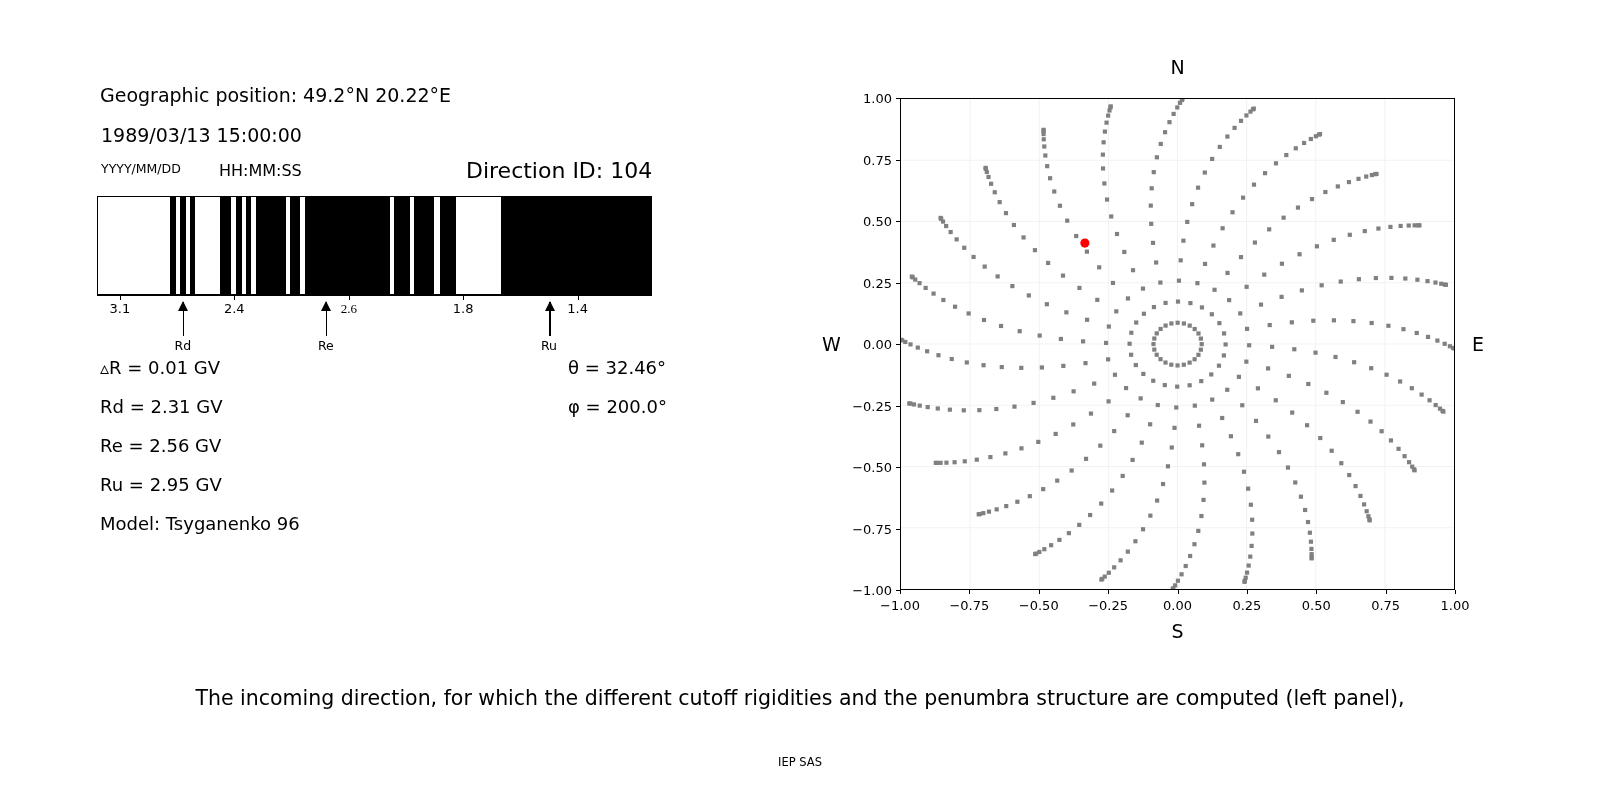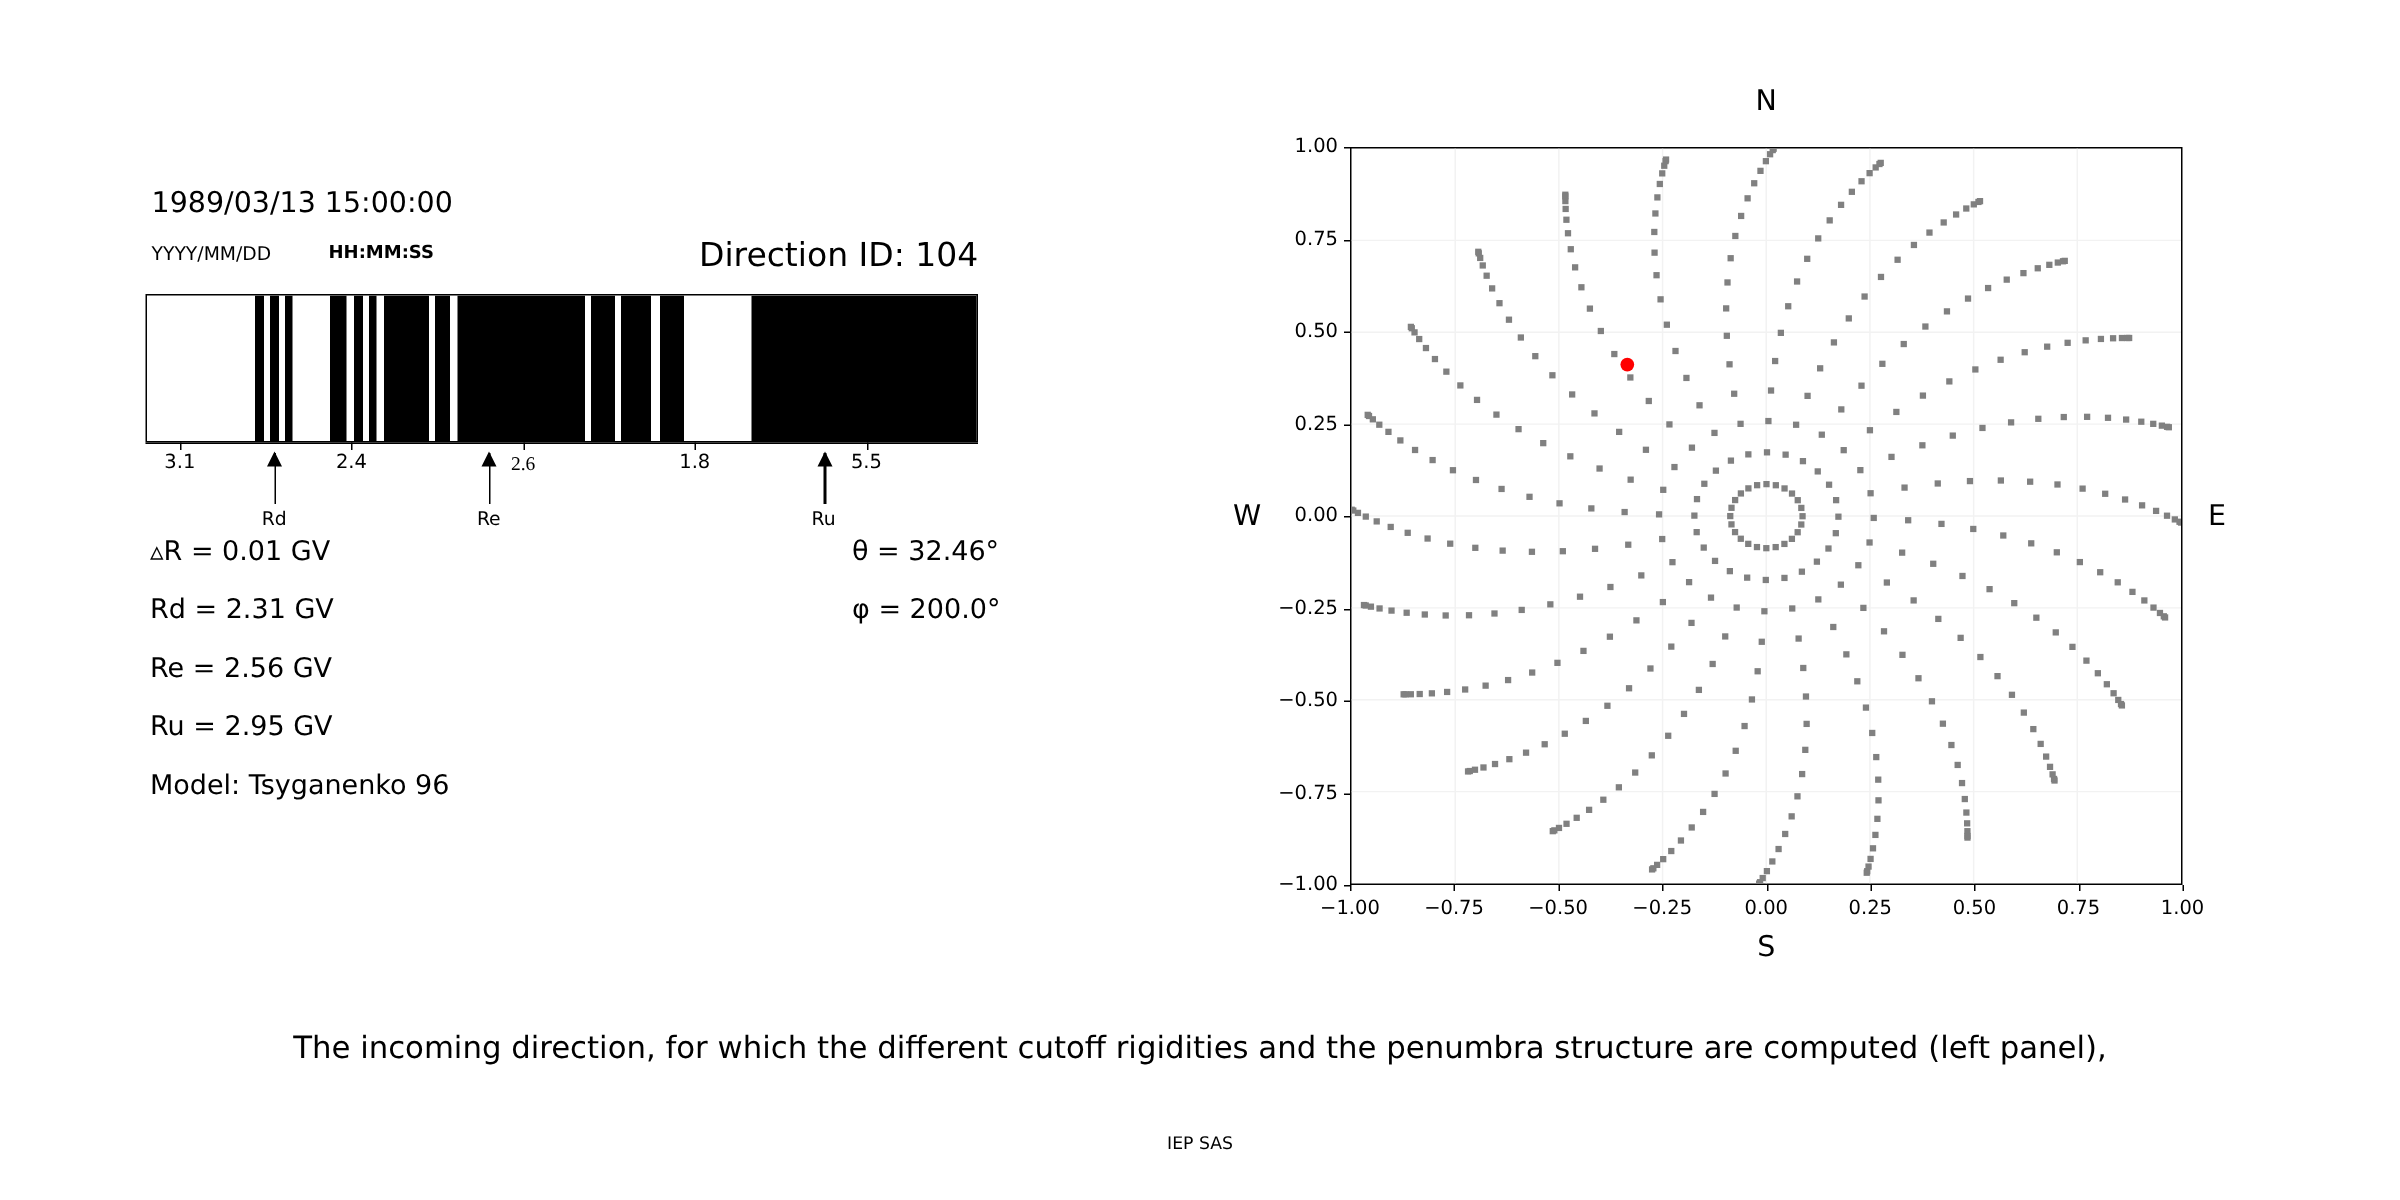--- a/index.html
+++ b/index.html
@@ -11,21 +11,21 @@
   .stage{position:absolute;left:0;top:0;width:1600px;height:800px;}
 
   
   #left-panel{position:absolute;left:0;top:0;width:760px;height:620px;}
 
   .txt{position:absolute;white-space:nowrap;}
 
   #geo-position{left:100px;top:84px;font-size:19px;}
   #datetime{left:101px;top:124px;font-size:19px;}
   #fmt-date{left:101px;top:161px;font-size:12.5px;}
-  #fmt-time{left:219px;top:161px;font-size:12px;font-weight:bold;}
+  #fmt-time{left:219px;top:161px;font-size:16px;}
   #direction-id{left:466px;top:158px;font-size:22px;}
 
   
   #penumbra-bar{
     position:absolute;left:97px;top:196px;width:555px;height:99px;
     background:#ffffff;border:1px solid #000000;box-sizing:border-box;
     overflow:hidden;
   }
   #penumbra-bar .band{position:absolute;top:0;height:100%;background:#000000;}
 
@@ -70,20 +70,21 @@
   #caption{position:absolute;left:0;top:682px;width:1600px;text-align:center;font-size:20.5px;line-height:32px;}
   #footer{position:absolute;left:0;top:755px;width:1600px;text-align:center;font-size:11.5px;}
 </style>
 </head>
 <body>
 
 <div class="stage">
 
   <div id="left-panel">
 
+    <div class="txt" id="geo-position">Geographic position: 49.2°N 20.22°E</div>
 
     <div class="txt" id="datetime">1989/03/13 15:00:00</div>
 
     <div class="txt" id="fmt-date">YYYY/MM/DD</div>
 
     <div class="txt" id="fmt-time">HH:MM:SS</div>
 
     <div class="txt" id="direction-id">Direction ID: 104</div>
 
     <div id="penumbra-bar">
@@ -106,21 +107,21 @@
     <div id="rig-ticks">
         <div class="tick" style="left: 119.887px; top: 295px; position: absolute;"></div>
         <div class="ticklabel" style="left: 119.887px; top: 301px; position: absolute;">3.1</div>
         <div class="tick" style="left: 234.32px; top: 295px; position: absolute;"></div>
         <div class="ticklabel" style="left: 234.32px; top: 301px; position: absolute;">2.4</div>
         <div class="tick" style="left: 348.753px; top: 295px; position: absolute;"></div>
         <div class="ticklabel" style="left: 348.753px; top: 301px; position: absolute; font-family: Liberation Serif, serif;">2.6</div>
         <div class="tick" style="left: 463.186px; top: 295px; position: absolute;"></div>
         <div class="ticklabel" style="left: 463.186px; top: 301px; position: absolute;">1.8</div>
         <div class="tick" style="left: 577.619px; top: 295px; position: absolute;"></div>
-        <div class="ticklabel" style="left: 577.619px; top: 301px; position: absolute;">5.5</div>
+        <div class="ticklabel" style="left: 577.619px; top: 301px; position: absolute;">1.4</div>
       </div>
     <div id="rig-markers">
         <div class="marker" style="left: 182.825px; top: 302px;">
           <div class="shaft"></div>
           <div class="head"></div>
           <div class="mlabel">Rd</div>
         </div>
         <div class="marker" style="left: 325.866px; top: 302px;">
           <div class="shaft"></div>
           <div class="head"></div>

